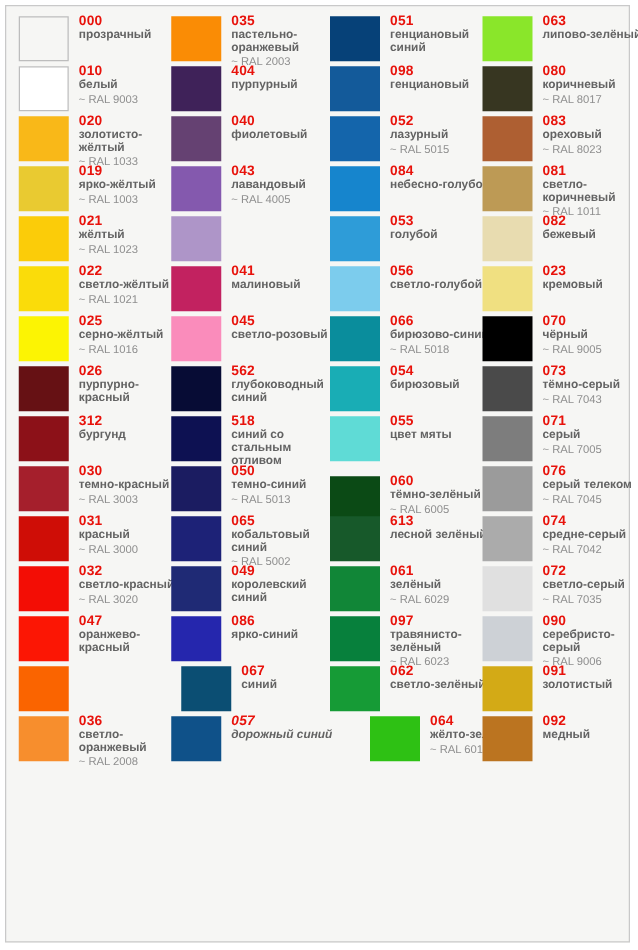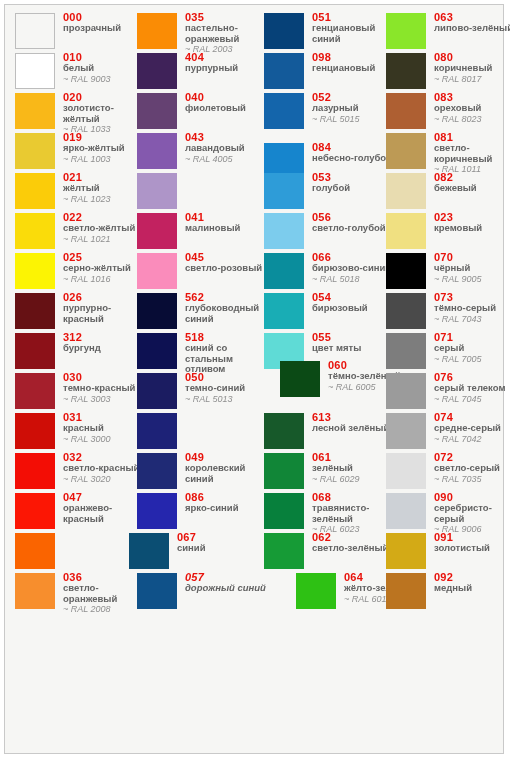--- a/index.html
+++ b/index.html
@@ -27,21 +27,21 @@
   .code{
     color:#e8120b;font-weight:bold;font-size:11px;
     line-height:12px;letter-spacing:0.2px;
   }
   .cname{
     color:#636363;font-weight:bold;font-size:9.5px;
     line-height:10.5px;word-break:break-word;
   }
   .ral{
     color:#8f8f8f;font-weight:normal;font-size:9px;
-    line-height:10.5px;white-space:nowrap;font-style:italic;
+    line-height:10.5px;white-space:nowrap;
   }
   .noise{
     background-image:
       radial-gradient(rgba(255,255,255,.55) 0.6px, transparent 0.7px),
       radial-gradient(rgba(0,0,0,.18) 0.6px, transparent 0.7px);
     background-size:3px 3px,4px 4px;
     background-position:0 0,2px 1px;
   }
 </style>
 </head>
@@ -223,36 +223,41 @@
     <div class="cell" style="left: 132px; top: 368px; width: 130px; height: 40px;">
       <div class="swatch" style="background: rgb(27, 28, 97);"></div>
       <div class="txt">
         <div class="code">050</div>
         <div class="cname">темно-синий</div>
         <div class="ral">~ RAL 5013</div>
       </div>
     </div>
     <div class="cell" style="left: 132px; top: 408px; width: 130px; height: 40px;">
       <div class="swatch" style="background: rgb(29, 34, 119);"></div>
+      <div class="txt">
+        <div class="code">065</div>
+        <div class="cname">кобальтовый синий</div>
+        <div class="ral">~ RAL 5002</div>
+      </div>
     </div>
     <div class="cell" style="left: 132px; top: 448px; width: 130px; height: 40px;">
       <div class="swatch" style="background: rgb(31, 42, 117);"></div>
       <div class="txt">
         <div class="code">049</div>
         <div class="cname">королевский синий</div>
       </div>
     </div>
     <div class="cell" style="left: 132px; top: 488px; width: 130px; height: 40px;">
       <div class="swatch" style="background: rgb(37, 38, 173);"></div>
       <div class="txt">
         <div class="code">086</div>
         <div class="cname">ярко-синий</div>
       </div>
     </div>
-    <div class="cell" style="left: 124px; top: 528px; width: 130px; height: 40px; text-decoration: underline;">
+    <div class="cell" style="left: 140px; top: 528px; width: 130px; height: 40px; text-decoration: underline;">
       <div class="swatch" style="background: rgb(11, 78, 115);"></div>
       <div class="txt">
         <div class="code">067</div>
         <div class="cname">синий</div>
       </div>
     </div>
     <div class="cell" style="left: 132px; top: 568px; width: 130px; height: 40px; font-style: italic;">
       <div class="swatch" style="background: rgb(15, 81, 137);"></div>
       <div class="txt">
         <div class="code">057</div>
@@ -274,21 +279,21 @@
       </div>
     </div>
     <div class="cell" style="left: 259px; top: 88px; width: 130px; height: 40px;">
       <div class="swatch" style="background: rgb(20, 101, 171);"></div>
       <div class="txt">
         <div class="code">052</div>
         <div class="cname">лазурный</div>
         <div class="ral">~ RAL 5015</div>
       </div>
     </div>
-    <div class="cell" style="left: 259px; top: 128px; width: 130px; height: 40px; margin-top: 10px;">
+    <div class="cell" style="left: 259px; top: 128px; width: 130px; height: 40px;">
       <div class="swatch" style="background: rgb(22, 133, 205);"></div>
       <div class="txt">
         <div class="code">084</div>
         <div class="cname">небесно-голубой</div>
       </div>
     </div>
     <div class="cell" style="left: 259px; top: 168px; width: 130px; height: 40px;">
       <div class="swatch" style="background: rgb(46, 156, 216);"></div>
       <div class="txt">
         <div class="code">053</div>
@@ -317,21 +322,21 @@
         <div class="cname">бирюзовый</div>
       </div>
     </div>
     <div class="cell" style="left: 259px; top: 328px; width: 130px; height: 40px;">
       <div class="swatch" style="background: rgb(95, 219, 214);"></div>
       <div class="txt">
         <div class="code">055</div>
         <div class="cname">цвет мяты</div>
       </div>
     </div>
-    <div class="cell" style="left: 259px; top: 356px; width: 130px; height: 40px; margin-left: 16px;">
+    <div class="cell" style="left: 259px; top: 376px; width: 130px; height: 40px;">
       <div class="swatch" style="background: rgb(11, 74, 21);"></div>
       <div class="txt">
         <div class="code">060</div>
         <div class="cname">тёмно-зелёный</div>
         <div class="ral">~ RAL 6005</div>
       </div>
     </div>
     <div class="cell" style="left: 259px; top: 408px; width: 130px; height: 40px;">
       <div class="swatch" style="background: rgb(23, 89, 42);"></div>
       <div class="txt">
@@ -343,21 +348,21 @@
       <div class="swatch" style="background: rgb(17, 134, 55);"></div>
       <div class="txt">
         <div class="code">061</div>
         <div class="cname">зелёный</div>
         <div class="ral">~ RAL 6029</div>
       </div>
     </div>
     <div class="cell" style="left: 259px; top: 488px; width: 130px; height: 40px;">
       <div class="swatch" style="background: rgb(7, 128, 60);"></div>
       <div class="txt">
-        <div class="code">068</div>
+        <div class="code">097</div>
         <div class="cname">травянисто-зелёный</div>
         <div class="ral">~ RAL 6023</div>
       </div>
     </div>
     <div class="cell" style="left: 259px; top: 528px; width: 130px; height: 40px;">
       <div class="swatch" style="background: rgb(22, 155, 54);"></div>
       <div class="txt">
         <div class="code">062</div>
         <div class="cname">светло-зелёный</div>
       </div>

